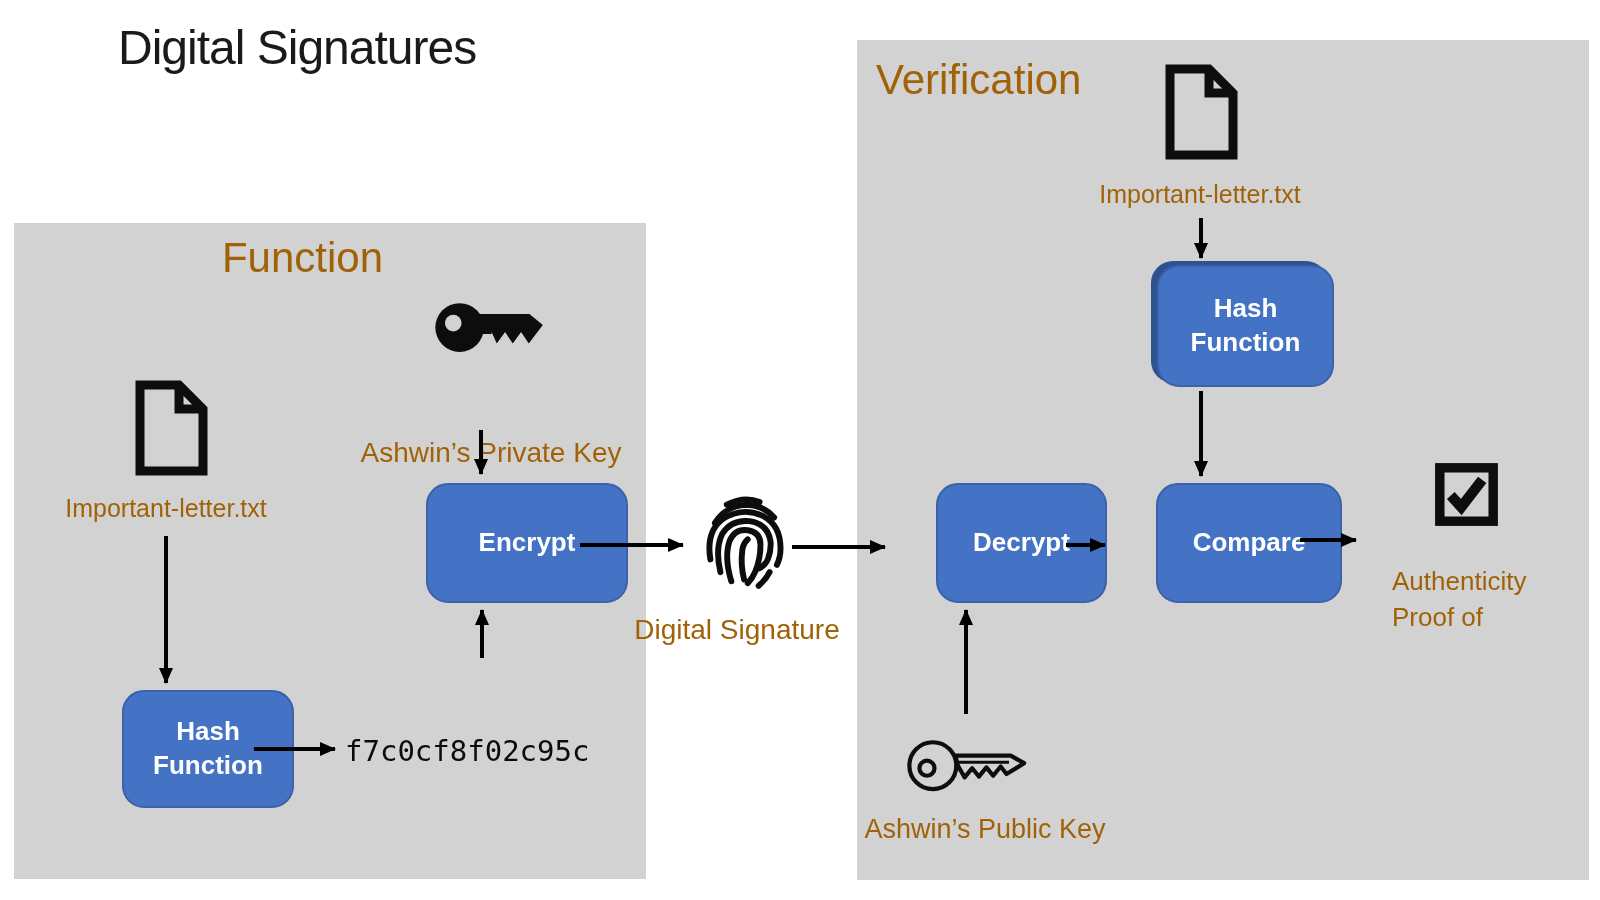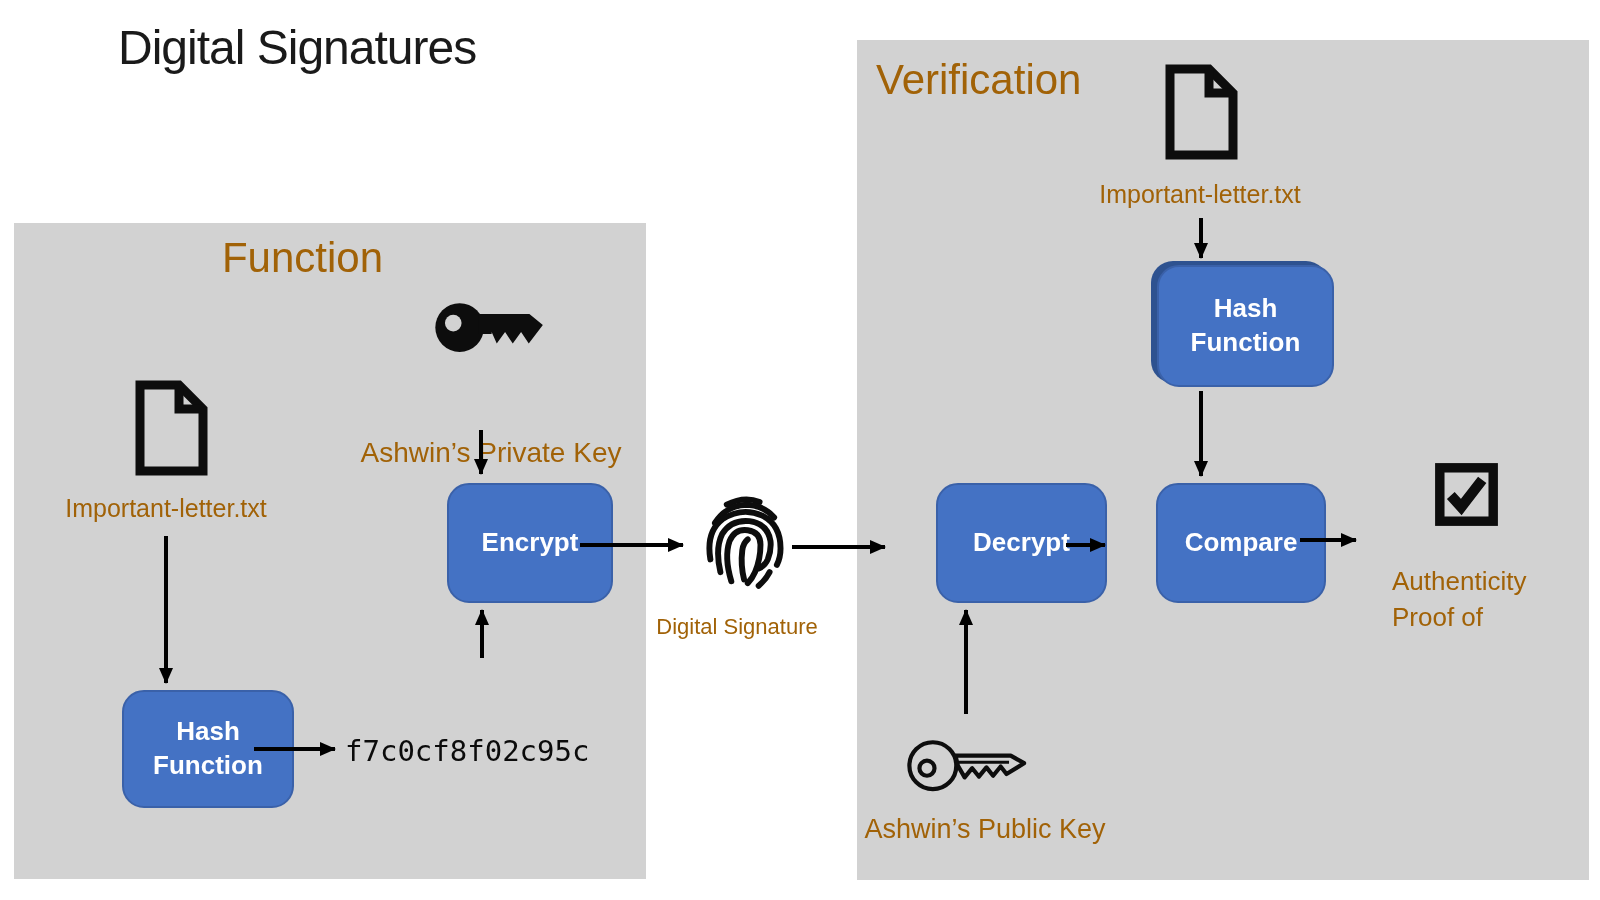--- a/index.html
+++ b/index.html
@@ -77,21 +77,21 @@
 
 <div class="abs" style="left:132px;top:380px;width:76px;height:96px;">
   <svg class="iconsvg" viewBox="0 0 76 96" width="76" height="96" aria-hidden="true">
     <path d="M8 5 H47 L71 29 V91 H8 Z" fill="none" stroke="var(--ink)" stroke-width="9" stroke-linejoin="miter"></path>
     <path d="M47 5 V29 H71" fill="none" stroke="var(--ink)" stroke-width="9"></path>
   </svg>
 </div>
 
 <div class="abs label" style="left:46px;top:494px;width:240px;">Important-letter.txt</div>
 
-<div class="abs bluebox" style="left:403px;top:483px;width:166px;height:120px;text-align:right;">
+<div class="abs bluebox" style="left:382px;top:483px;width:202px;height:120px;text-align:right;">
   <span>Encrypt</span>
 </div>
 
 <div class="abs bluebox" style="left:78px;top:690px;width:172px;height:118px;">
   <span>
     <span>Hash</span><br>
     <span>Function</span>
   </span>
 </div>
 
@@ -109,21 +109,21 @@
       <path d="M12 34 Q25 14 48 14 Q66 15 77 28"></path>
       <path d="M7 74 Q2 44 20 30 Q42 16 64 26 Q84 36 84 62 Q84 72 80 80"></path>
       <path d="M18 88 Q12 62 20 46 Q30 30 50 32 Q70 35 73 54 Q74 64 70 74 Q67 81 60 84"></path>
       <path d="M30 98 Q22 72 28 54 Q34 40 48 42 Q62 44 62 58 Q62 74 56 88 Q53 95 48 100"></path>
       <path d="M44 96 Q40 80 42 64 Q43 56 48 52"></path>
       <path d="M72 88 Q68 96 60 103"></path>
     </g>
   </svg>
 </div>
 
-<div class="abs label" style="left:630px;top:614px;width:214px;font-size:22px;text-align:center;">Digital Signature</div>
+<div class="abs label" style="left:630px;top:614px;width:214px;font-size:28px;text-align:center;">Digital Signature</div>
 
 <div class="abs" style="left:1162px;top:62px;width:76px;height:100px;">
   <svg class="iconsvg" viewBox="0 0 76 96" width="76" height="100" aria-hidden="true">
     <path d="M8 5 H47 L71 29 V91 H8 Z" fill="none" stroke="var(--ink)" stroke-width="9" stroke-linejoin="miter"></path>
     <path d="M47 5 V29 H71" fill="none" stroke="var(--ink)" stroke-width="9"></path>
   </svg>
 </div>
 
 <div class="abs label" style="left:1080px;top:180px;width:240px;">Important-letter.txt</div>
 
@@ -131,21 +131,21 @@
   <span>
     <span>Hash</span><br>
     <span>Function</span>
   </span>
 </div>
 
 <div class="abs bluebox" style="left:892px;top:483px;width:171px;height:120px;">
   <span>Decrypt</span>
 </div>
 
-<div class="abs bluebox" style="left:1112px;top:483px;width:170px;height:120px;">
+<div class="abs bluebox" style="left:1112px;top:483px;width:186px;height:120px;">
   <span>Compare</span>
 </div>
 
 <div class="abs" style="left:1433px;top:461px;width:67px;height:67px;">
   <svg class="iconsvg" viewBox="0 0 64 64" width="67" height="67" aria-hidden="true">
     <rect x="6.5" y="6.5" width="51" height="51" fill="none" stroke="var(--ink)" stroke-width="9"></rect>
     <path d="M17 33 L27 44 L47 18" fill="none" stroke="var(--ink)" stroke-width="10"></path>
   </svg>
 </div>
 

